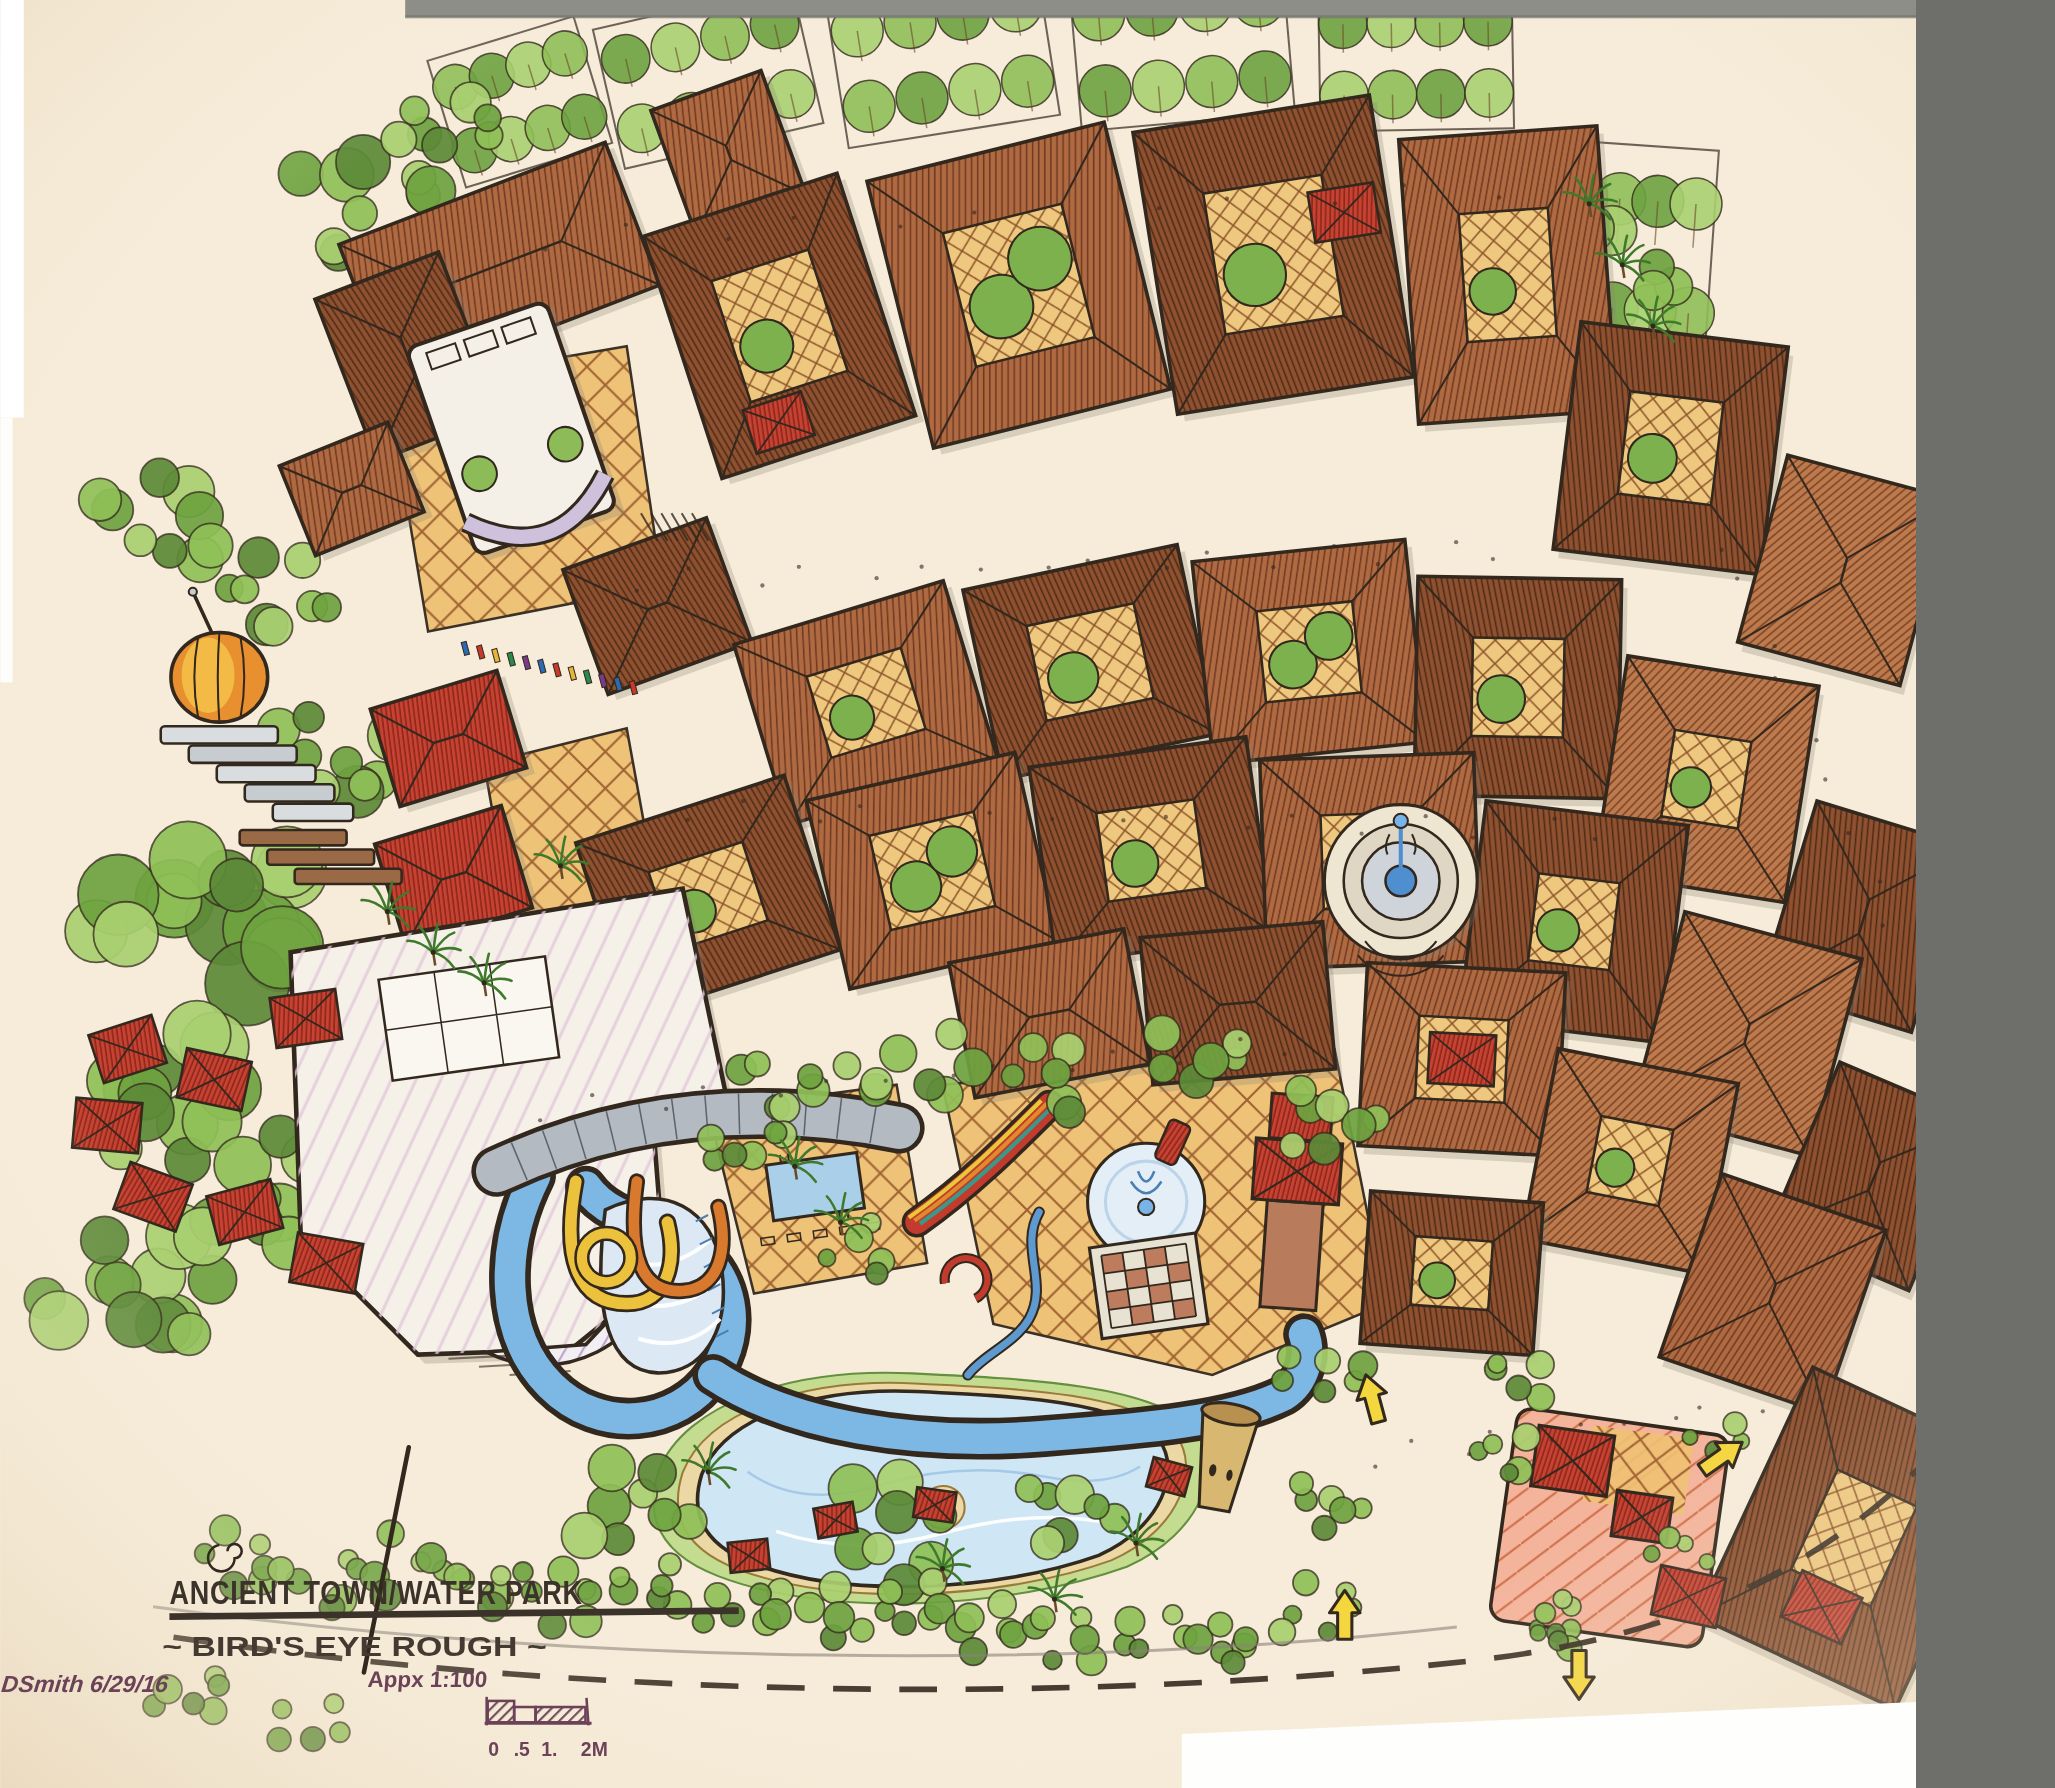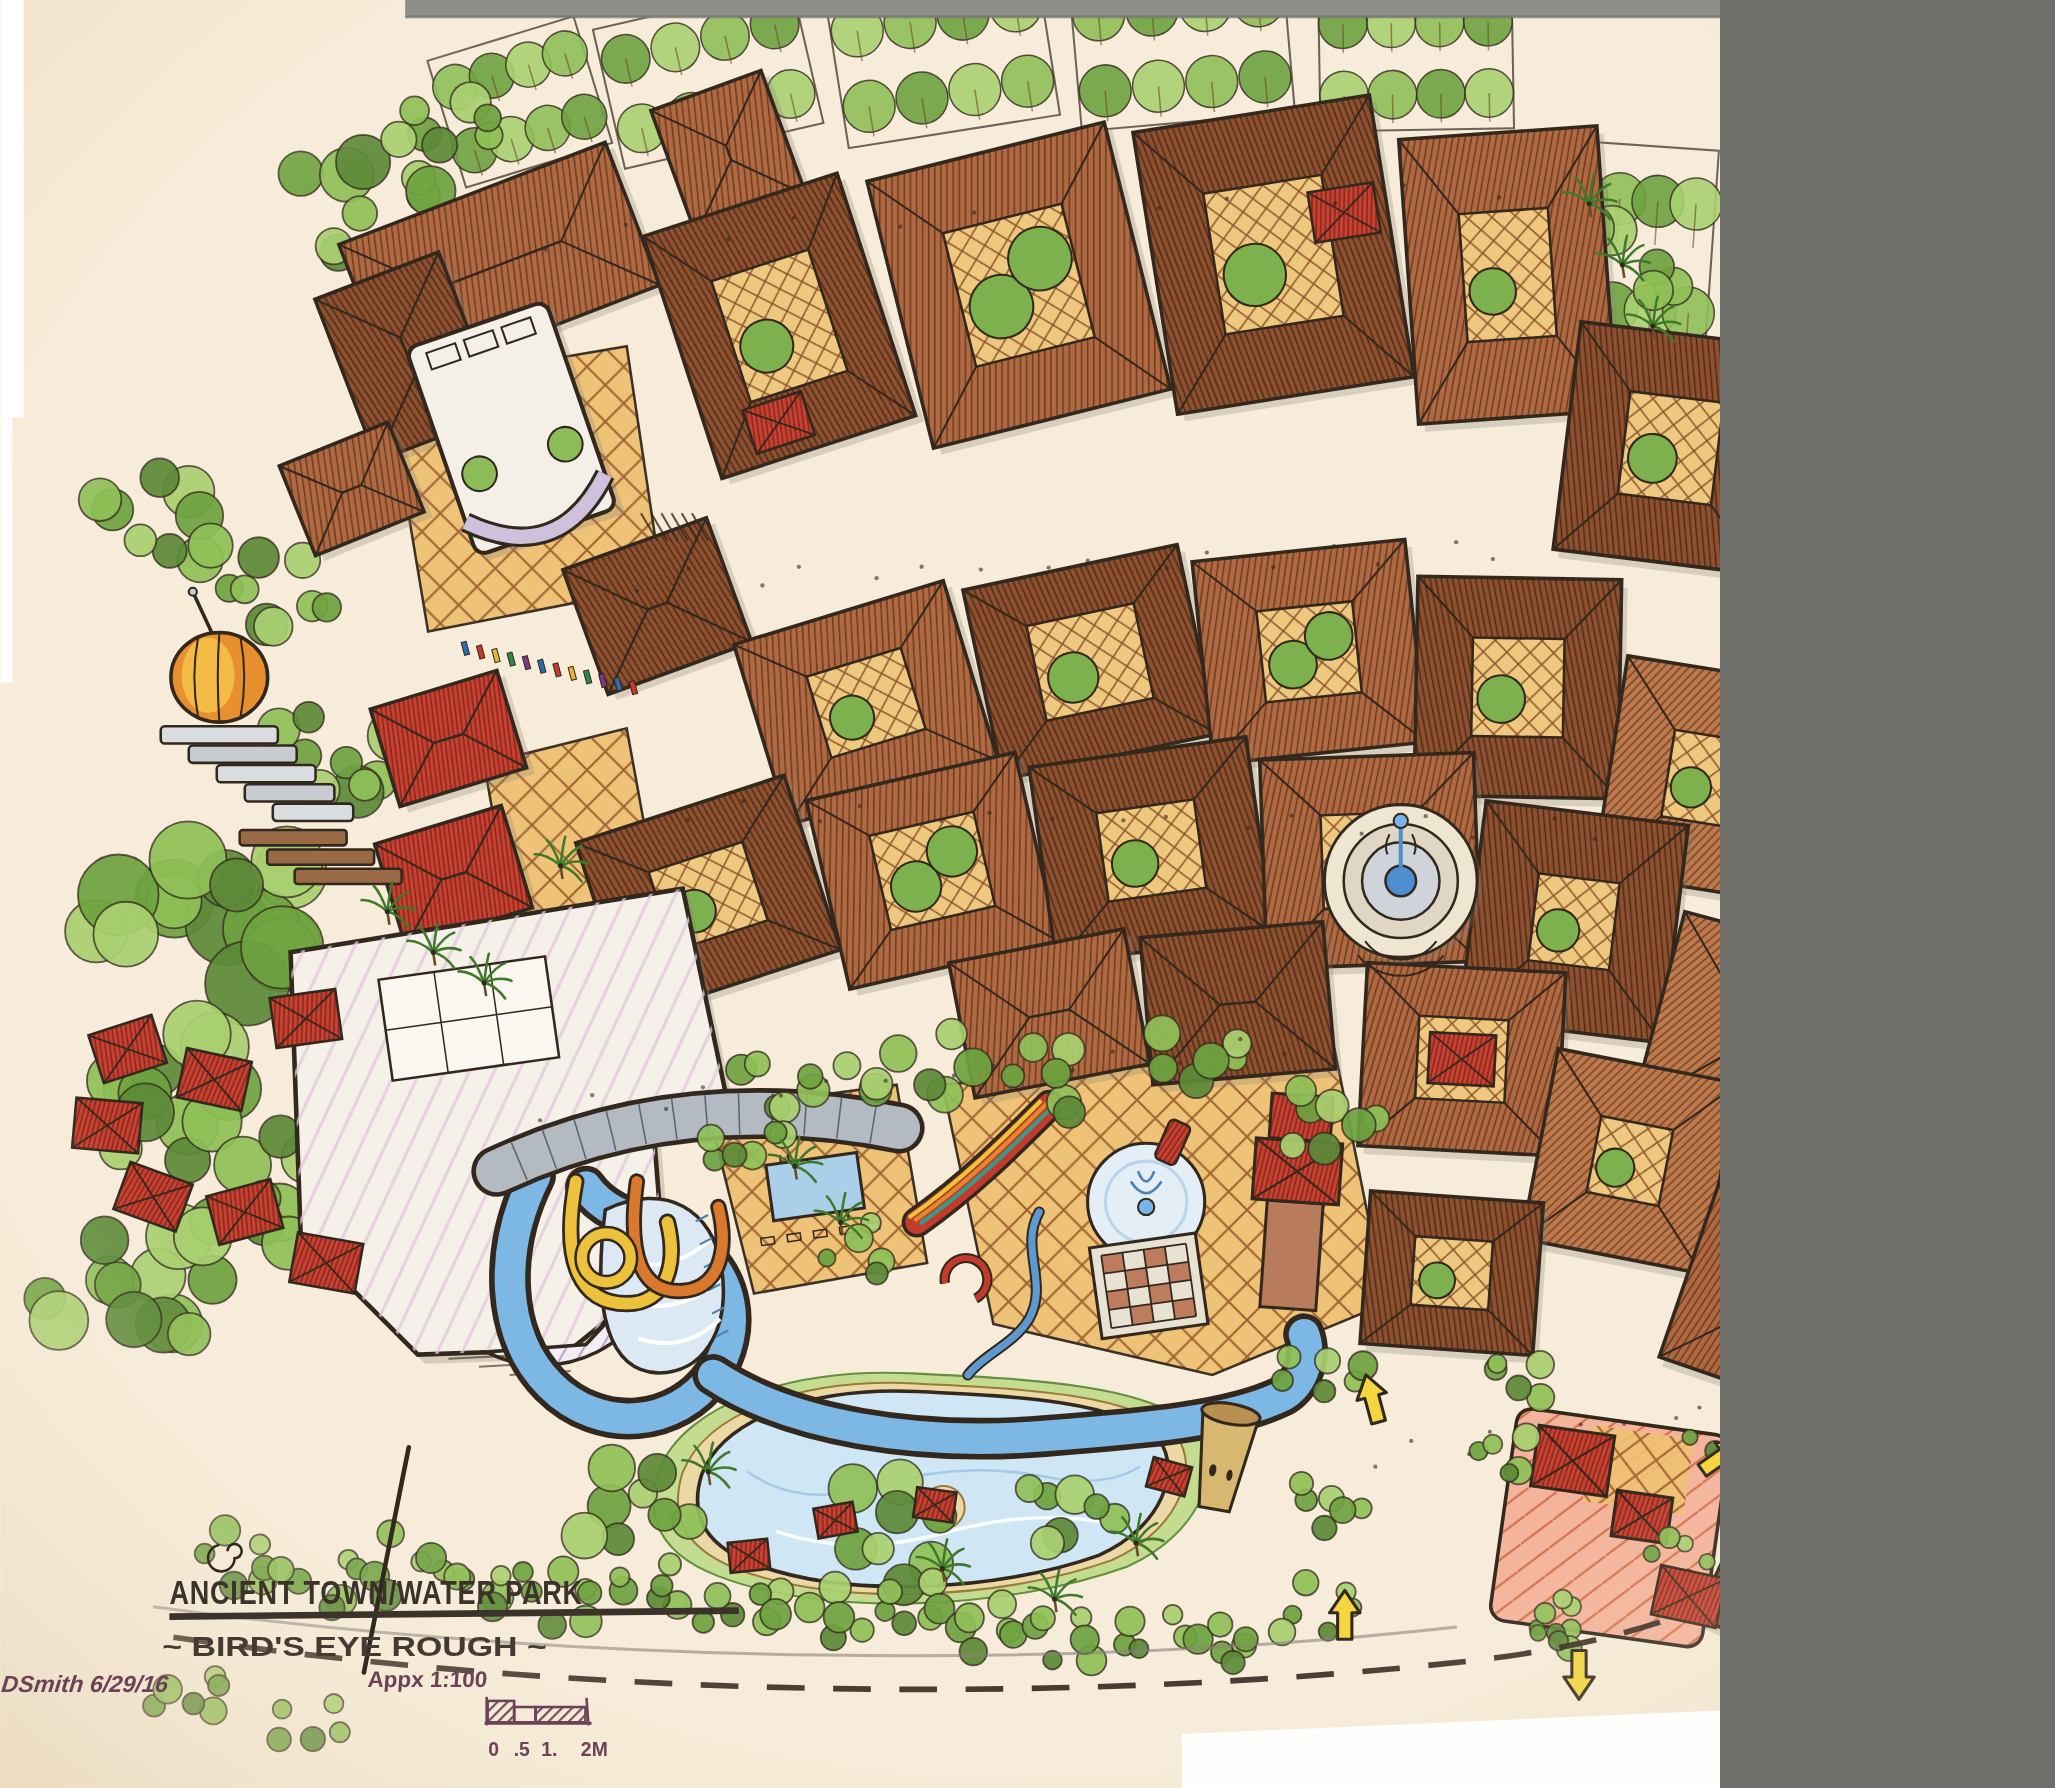--- a/index.html
+++ b/index.html
@@ -1,16 +1,16 @@
 <!DOCTYPE html>
 <html style="font-size:8.1px"><head>
 <meta charset="utf-8">
 <style>
   html,body{margin:0;padding:0;background:#6e6e6a;}
-  .page{position:relative;width:1720px;height:1788px;background:#f6ecd9;overflow:hidden;
+  .page{position:relative;width:1916px;height:1788px;background:#f6ecd9;overflow:hidden;
         font-family:"Liberation Sans",sans-serif;}
   svg{display:block;}
   .t-title{font-family:"Liberation Sans",sans-serif;font-weight:bold;font-size:66px;
            letter-spacing:2px;fill:#3b322a;}
   .t-sub{font-family:"Liberation Sans",sans-serif;font-weight:bold;font-size:54px;fill:#453a31;}
   .t-sig{font-family:"Liberation Sans",sans-serif;font-style:italic;font-weight:bold;
          font-size:46px;fill:#6b4258;}
   .t-scale{font-family:"Liberation Sans",sans-serif;font-weight:bold;font-size:44px;fill:#6b4258;}
   .t-tick{font-family:"Liberation Sans",sans-serif;font-weight:bold;font-size:38px;fill:#6b4258;}
 </style>

